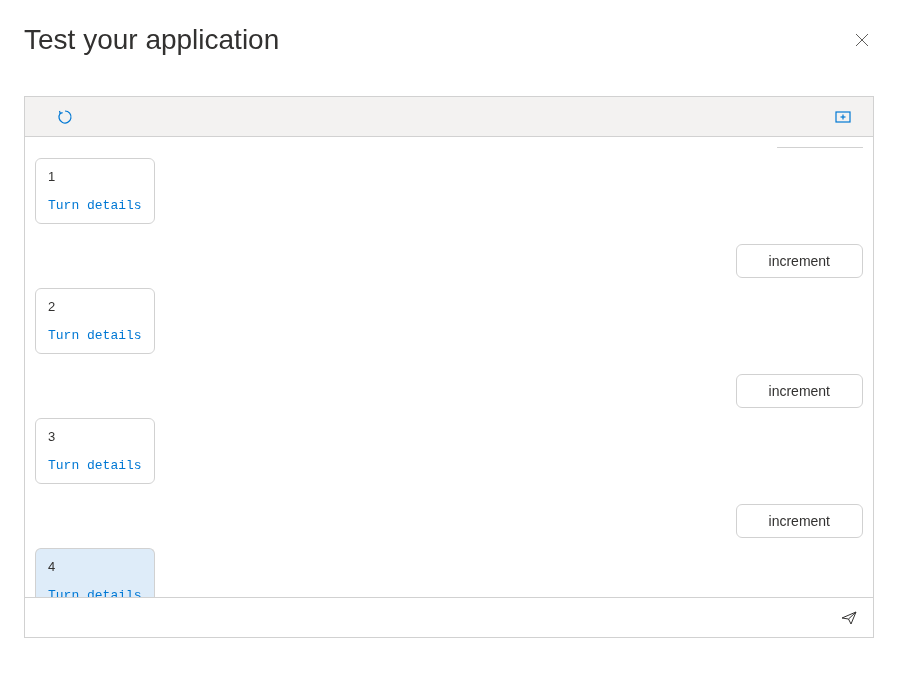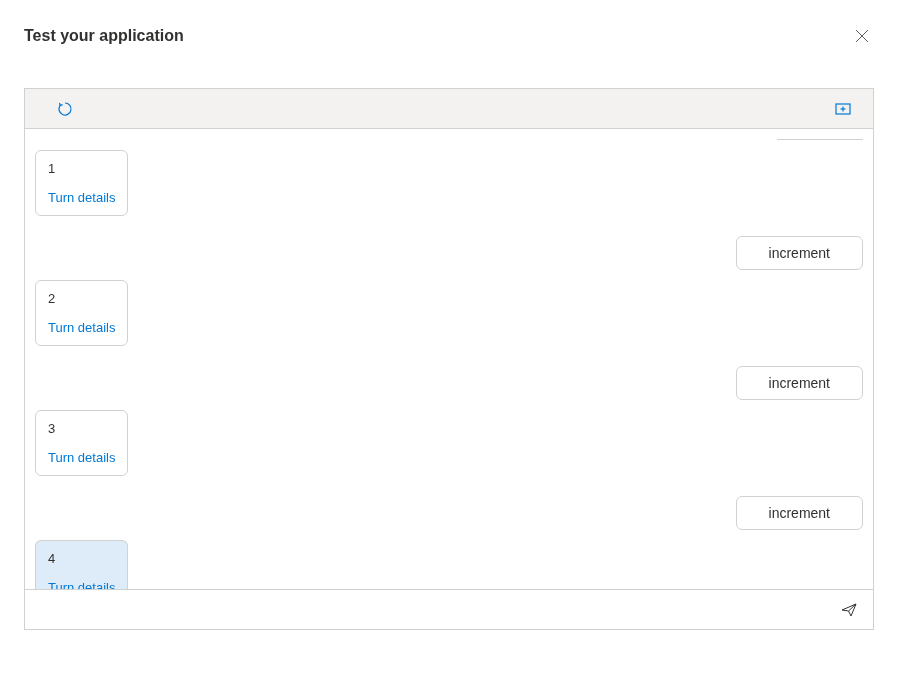--- a/index.html
+++ b/index.html
@@ -14,22 +14,22 @@
       height: 684px;
       overflow: hidden;
     }
     .header {
       display: flex;
       justify-content: space-between;
       align-items: center;
       padding: 24px 24px 16px 24px;
     }
     .header-title {
-      font-size: 16px;
-      font-weight: 700;
+      font-size: 28px;
+      font-weight: 400;
       color: #323130;
     }
     .close-btn {
       width: 24px;
       height: 24px;
       cursor: pointer;
       display: flex;
       align-items: center;
       justify-content: center;
       color: #605e5c;
@@ -92,20 +92,21 @@
     }
     .bot-msg .value {
       font-size: 13px;
       color: #323130;
       margin-bottom: 14px;
     }
     .bot-msg .turn-link {
       font-size: 13px;
       color: #0078d4;
       cursor: pointer;
+      font-family: Liberation Mono, monospace;
     }
     .user-msg {
       align-self: flex-end;
       border: 1px solid #d1d1d1;
       border-radius: 6px;
       padding: 8px 32px;
       background: #ffffff;
       font-size: 14px;
       color: #323130;
       margin-bottom: 10px;

